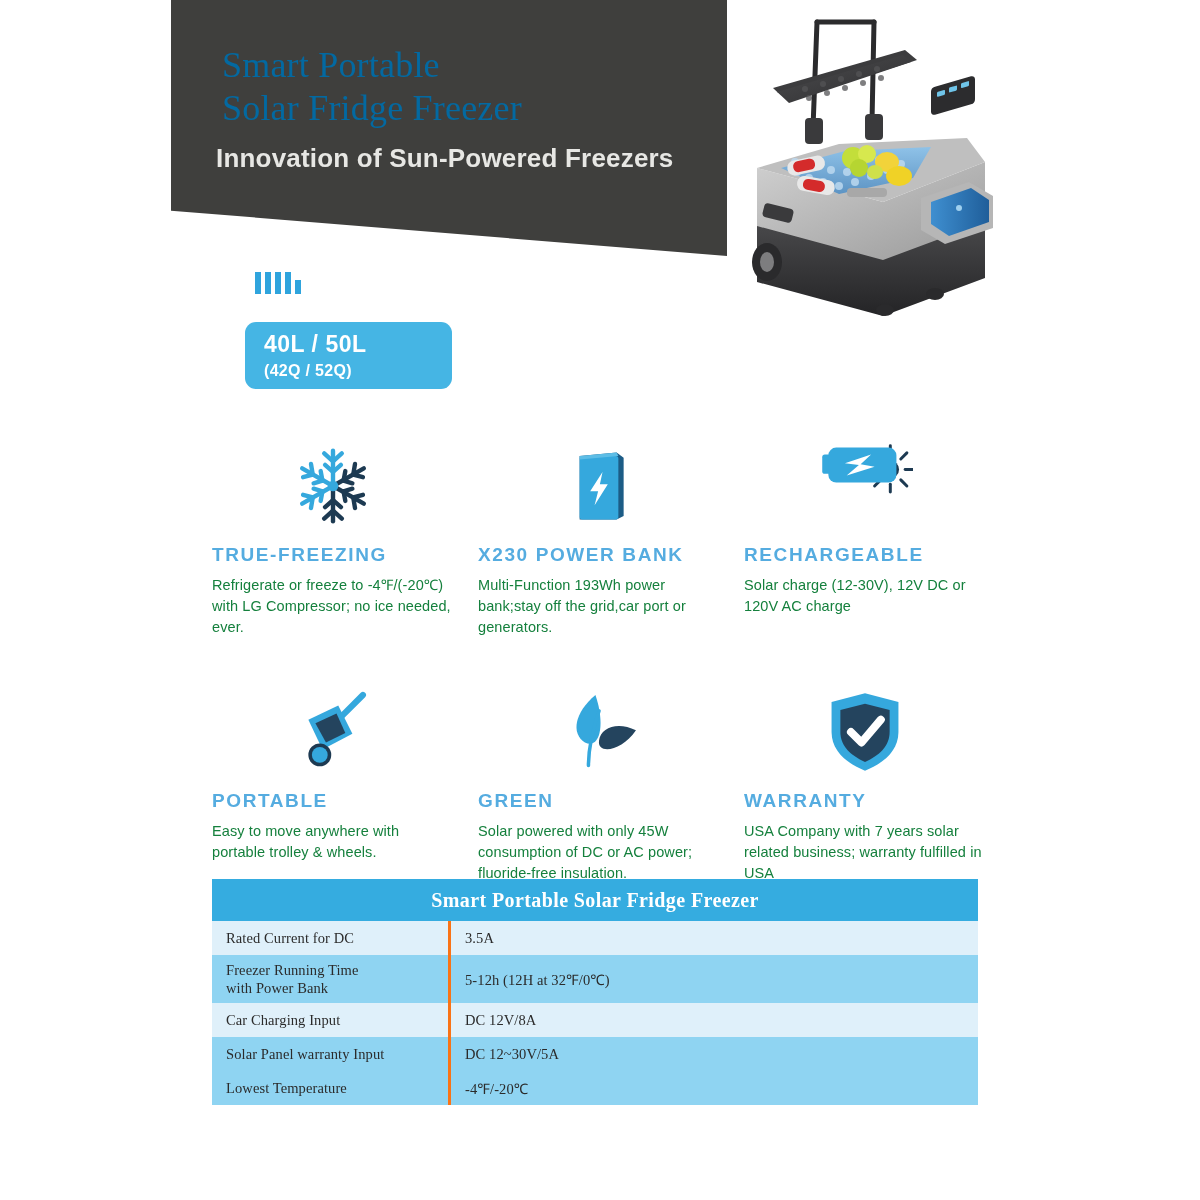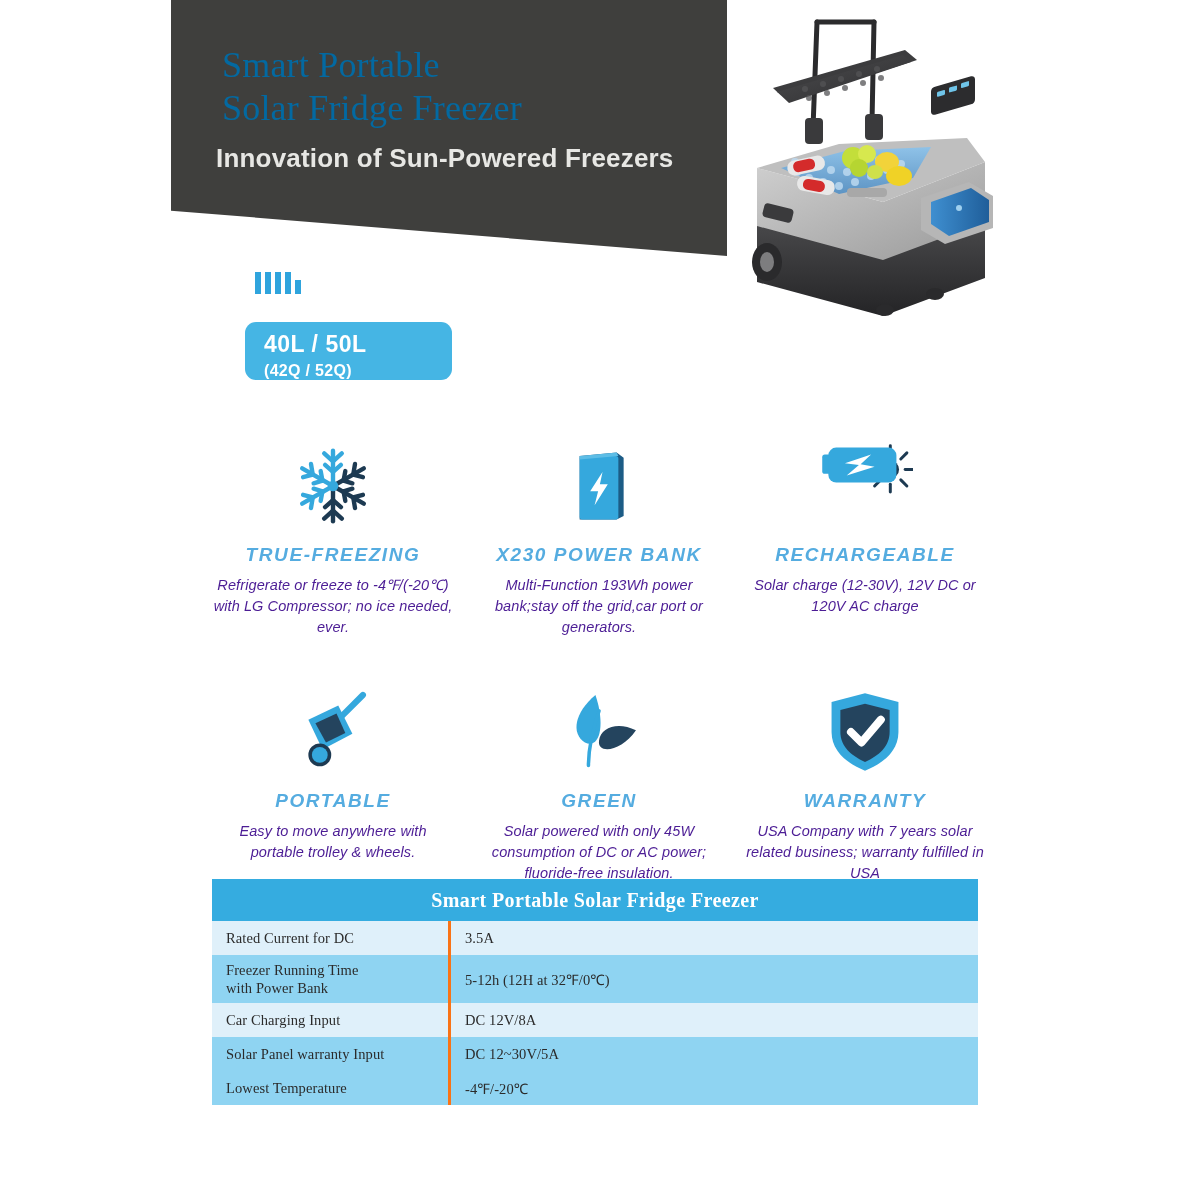--- a/index.html
+++ b/index.html
@@ -83,21 +83,21 @@
     background: #2fa4dd;
   }
   #bars .bar.short {
     height: 14px;
   }
   #size-badge {
     position: absolute;
     left: 245px;
     top: 322px;
     width: 207px;
-    height: 58px;
+    height: 67px;
     background: #45b5e4;
     border-radius: 11px;
     color: #ffffff;
     box-sizing: border-box;
     padding: 8px 0 0 19px;
   }
   #size-badge .line1 {
     font-size: 23px;
     font-weight: bold;
     letter-spacing: 0.5px;
@@ -116,40 +116,38 @@
     left: 200px;
     top: 440px;
     width: 800px;
   }
   .feature-row {
     display: flex;
     width: 800px;
   }
   .feature {
     width: 266px;
-    text-align: center;
     box-sizing: border-box;
     padding: 0 12px;
-    font-style: italic;
   }
   .feature-icon {
     height: 92px;
     display: flex;
     align-items: center;
     justify-content: center;
   }
   .feature-title {
     color: #55ace0;
     font-size: 19px;
     font-weight: bold;
     letter-spacing: 1.6px;
     margin-top: 12px;
   }
   .feature-desc {
-    color: #4c1d95;
+    color: #15803d;
     font-size: 14.5px;
     line-height: 21px;
     margin-top: 9px;
     letter-spacing: 0.1px;
   }
   #features .row2 { margin-top: 48px; }
 
   
   #spec-table {
     position: absolute;

